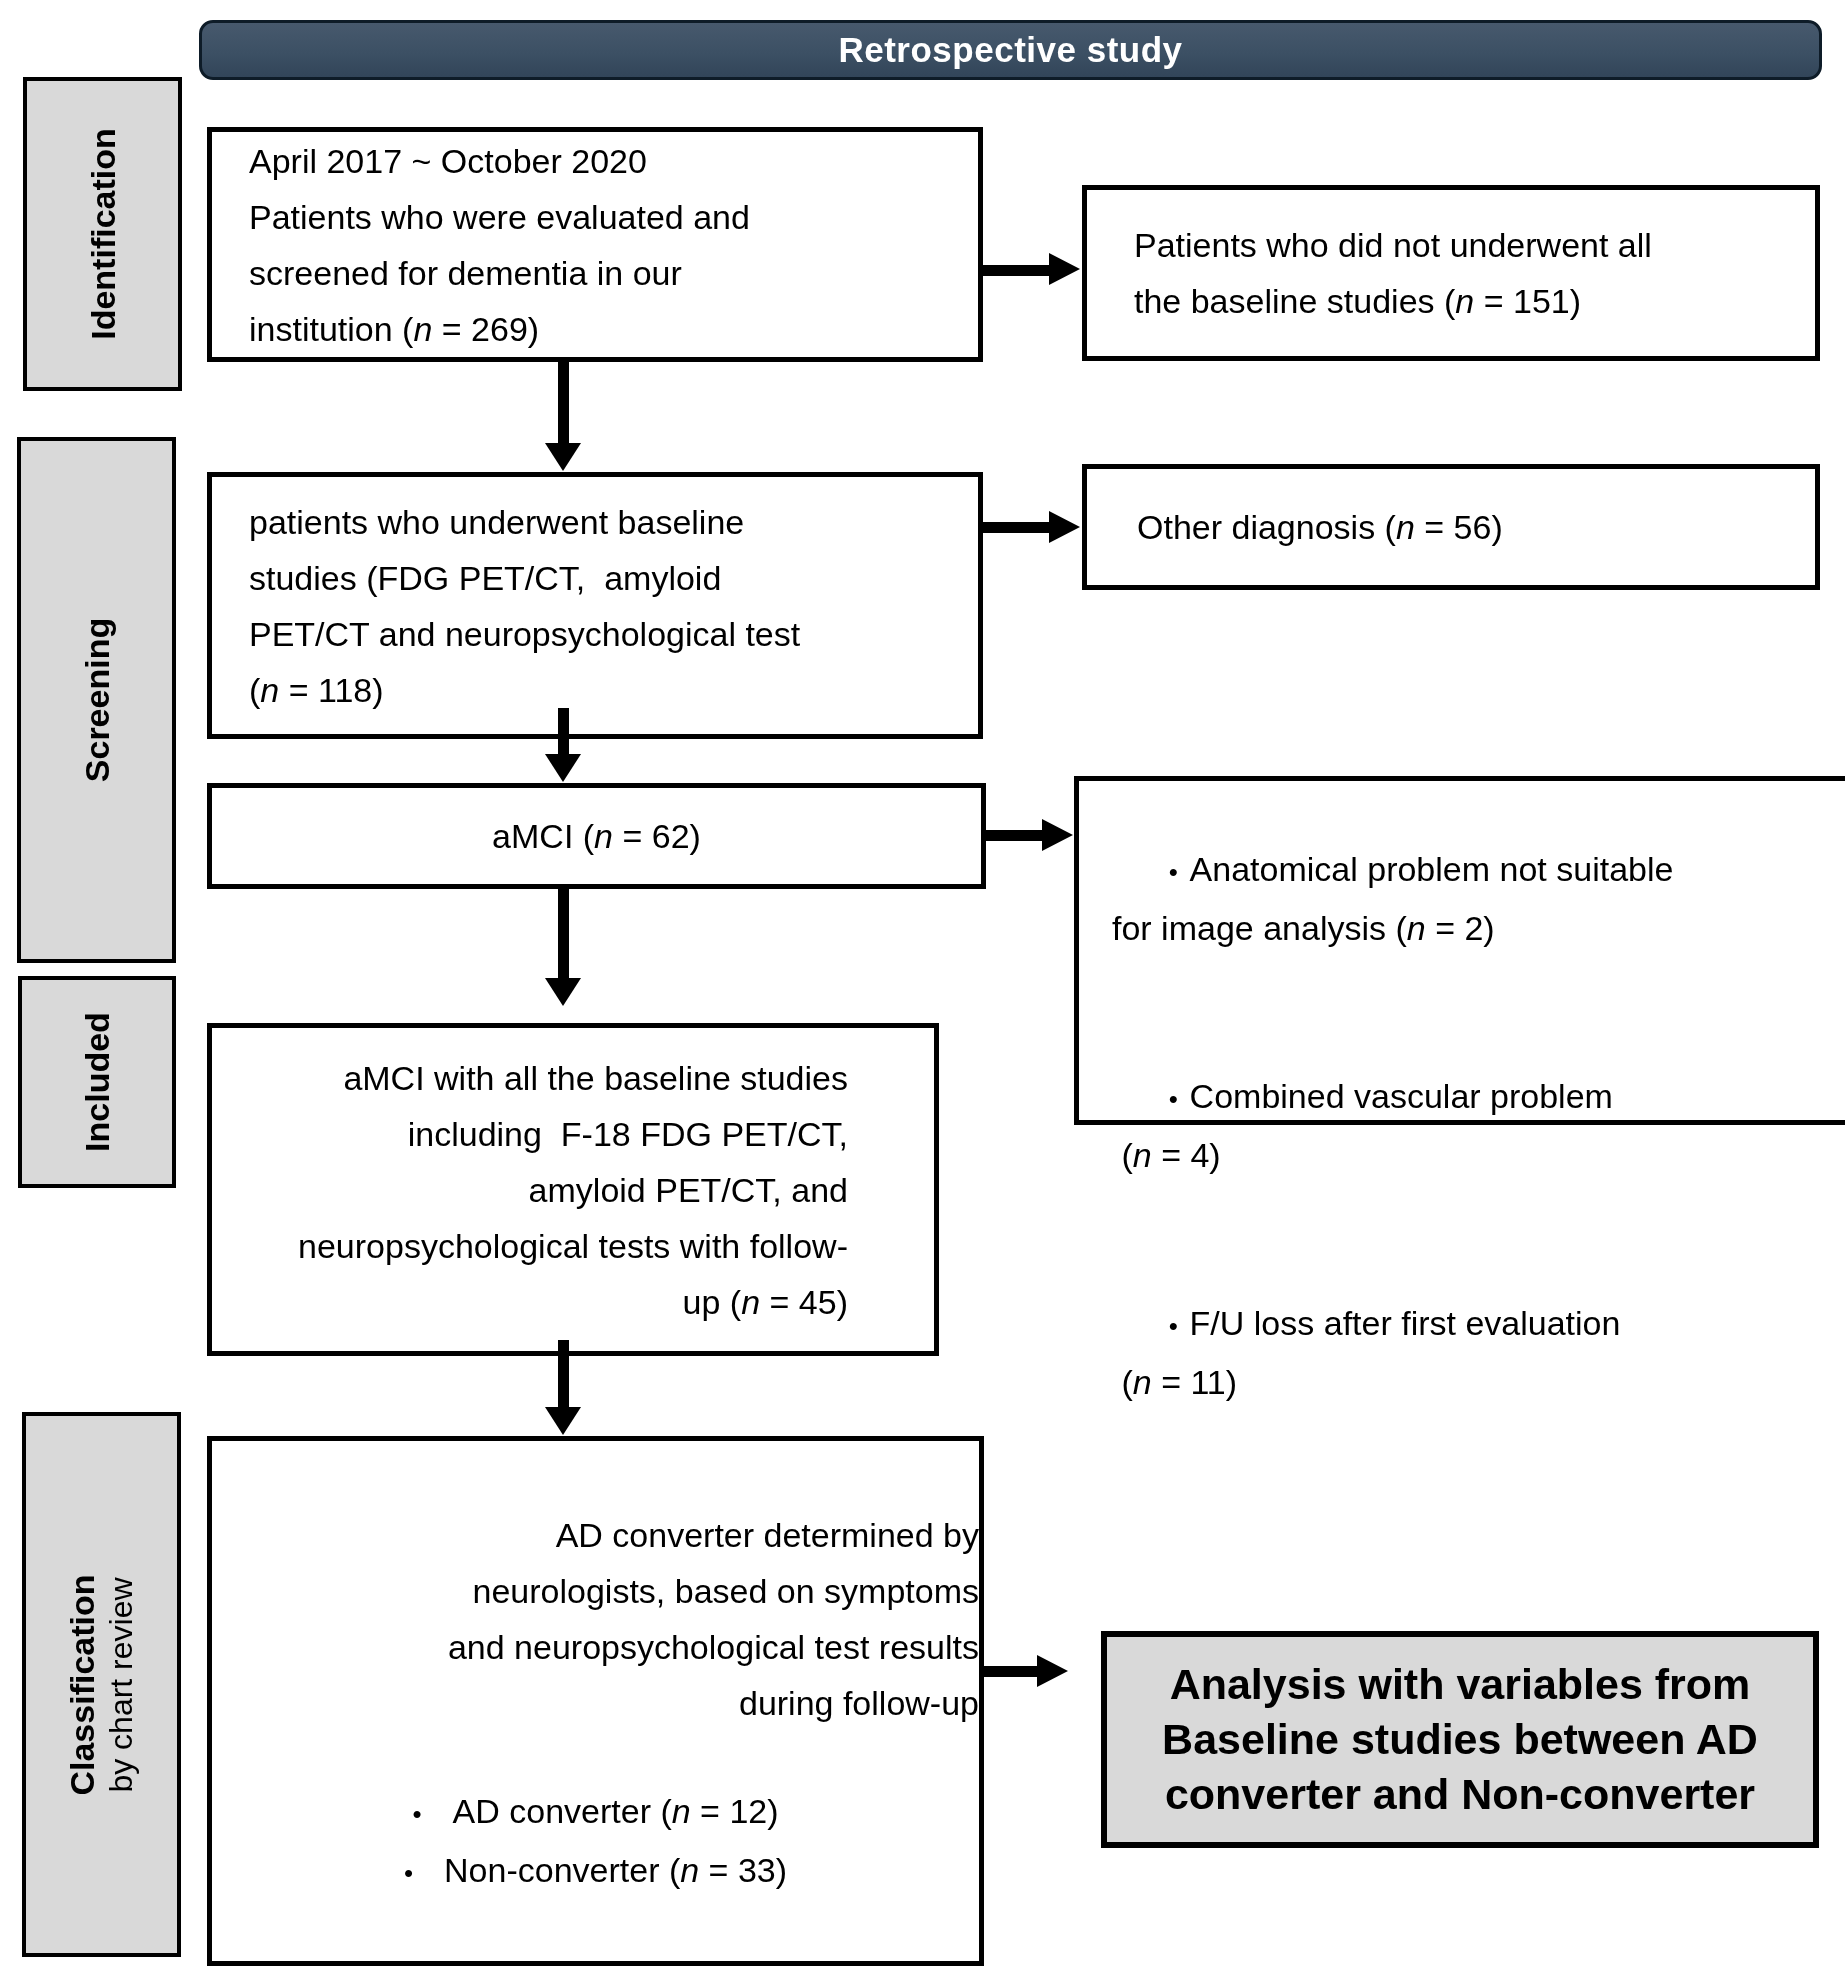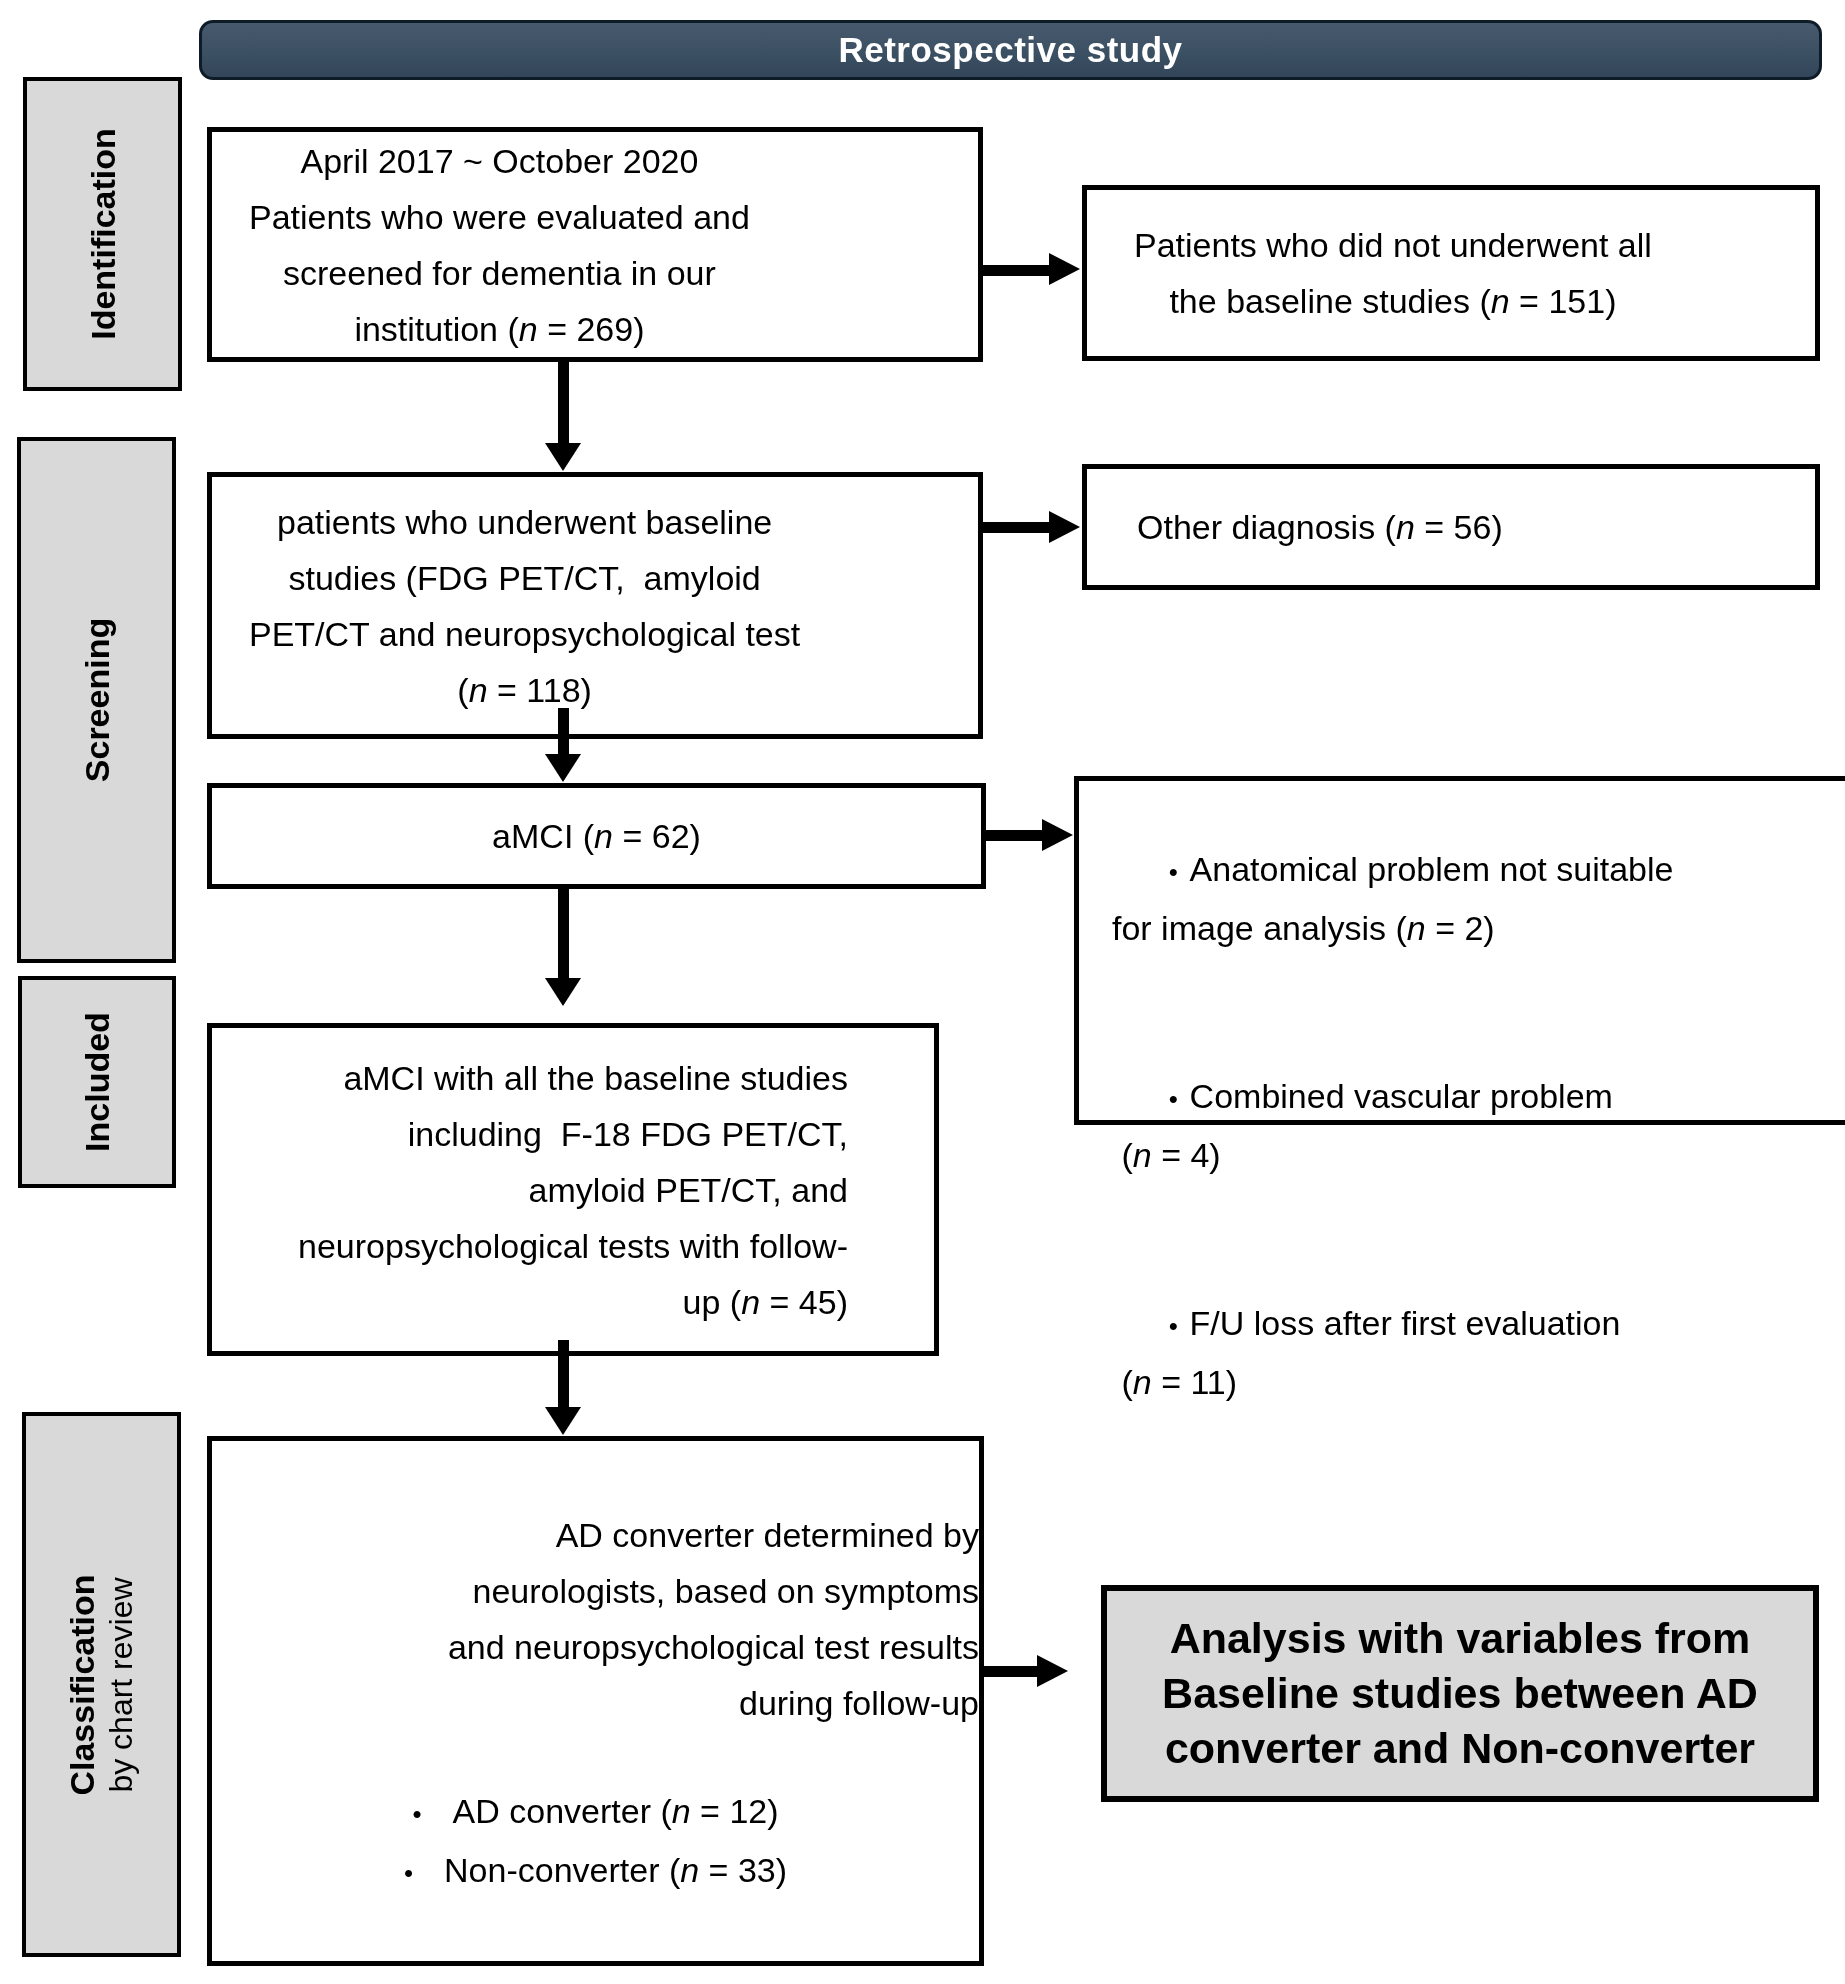--- a/index.html
+++ b/index.html
@@ -26,21 +26,21 @@
     text-align:center;white-space:nowrap;
   }
   .rot .b{font-weight:bold;font-size:34px;line-height:40px;display:block;}
   .rot .r{font-weight:normal;font-size:32px;line-height:39px;display:block;}
 
   
   .box{
     position:absolute;background:#fff;border:5.4px solid #000;box-sizing:border-box;
     font-size:34px;line-height:56px;
   }
-  .txt{white-space:pre-wrap;text-align:center;}
+  .txt{white-space:pre-wrap;}
   .vcenter{display:flex;align-items:center;}
   .ctr{text-align:right;}
   .txt i{font-style:italic;}
 
   
   .cbullets{margin-top:52px;}
   .cbullet{display:flex;justify-content:center;align-items:baseline;gap:31px;line-height:56px;}
   .cbullet .mark{font-size:26px;}
 
   
@@ -154,21 +154,21 @@
     <div class="xitem">
       <span class="xmark">•</span><span class="xtxt">Combined vascular problem
  (<i>n</i> = 4)</span>
     </div>
     <div class="xitem">
       <span class="xmark">•</span><span class="xtxt">F/U loss after first evaluation
  (<i>n</i> = 11)</span>
     </div>
   </div>
 
-  <div class="box analysis" style="left:1101px;top:1585px;width:718px;height:217px;">
+  <div class="box analysis" style="left:1101px;top:1631px;width:718px;height:217px;">
     <div class="txt">Analysis with variables from
 Baseline studies between AD
 converter and Non-converter</div>
   </div>
 
   <div>
     <div class="hshaft" style="left:983px;top:265px;width:67px;"></div>
     <div class="hhead" style="left:1049px;top:253px;"></div>
   </div>
   <div>

